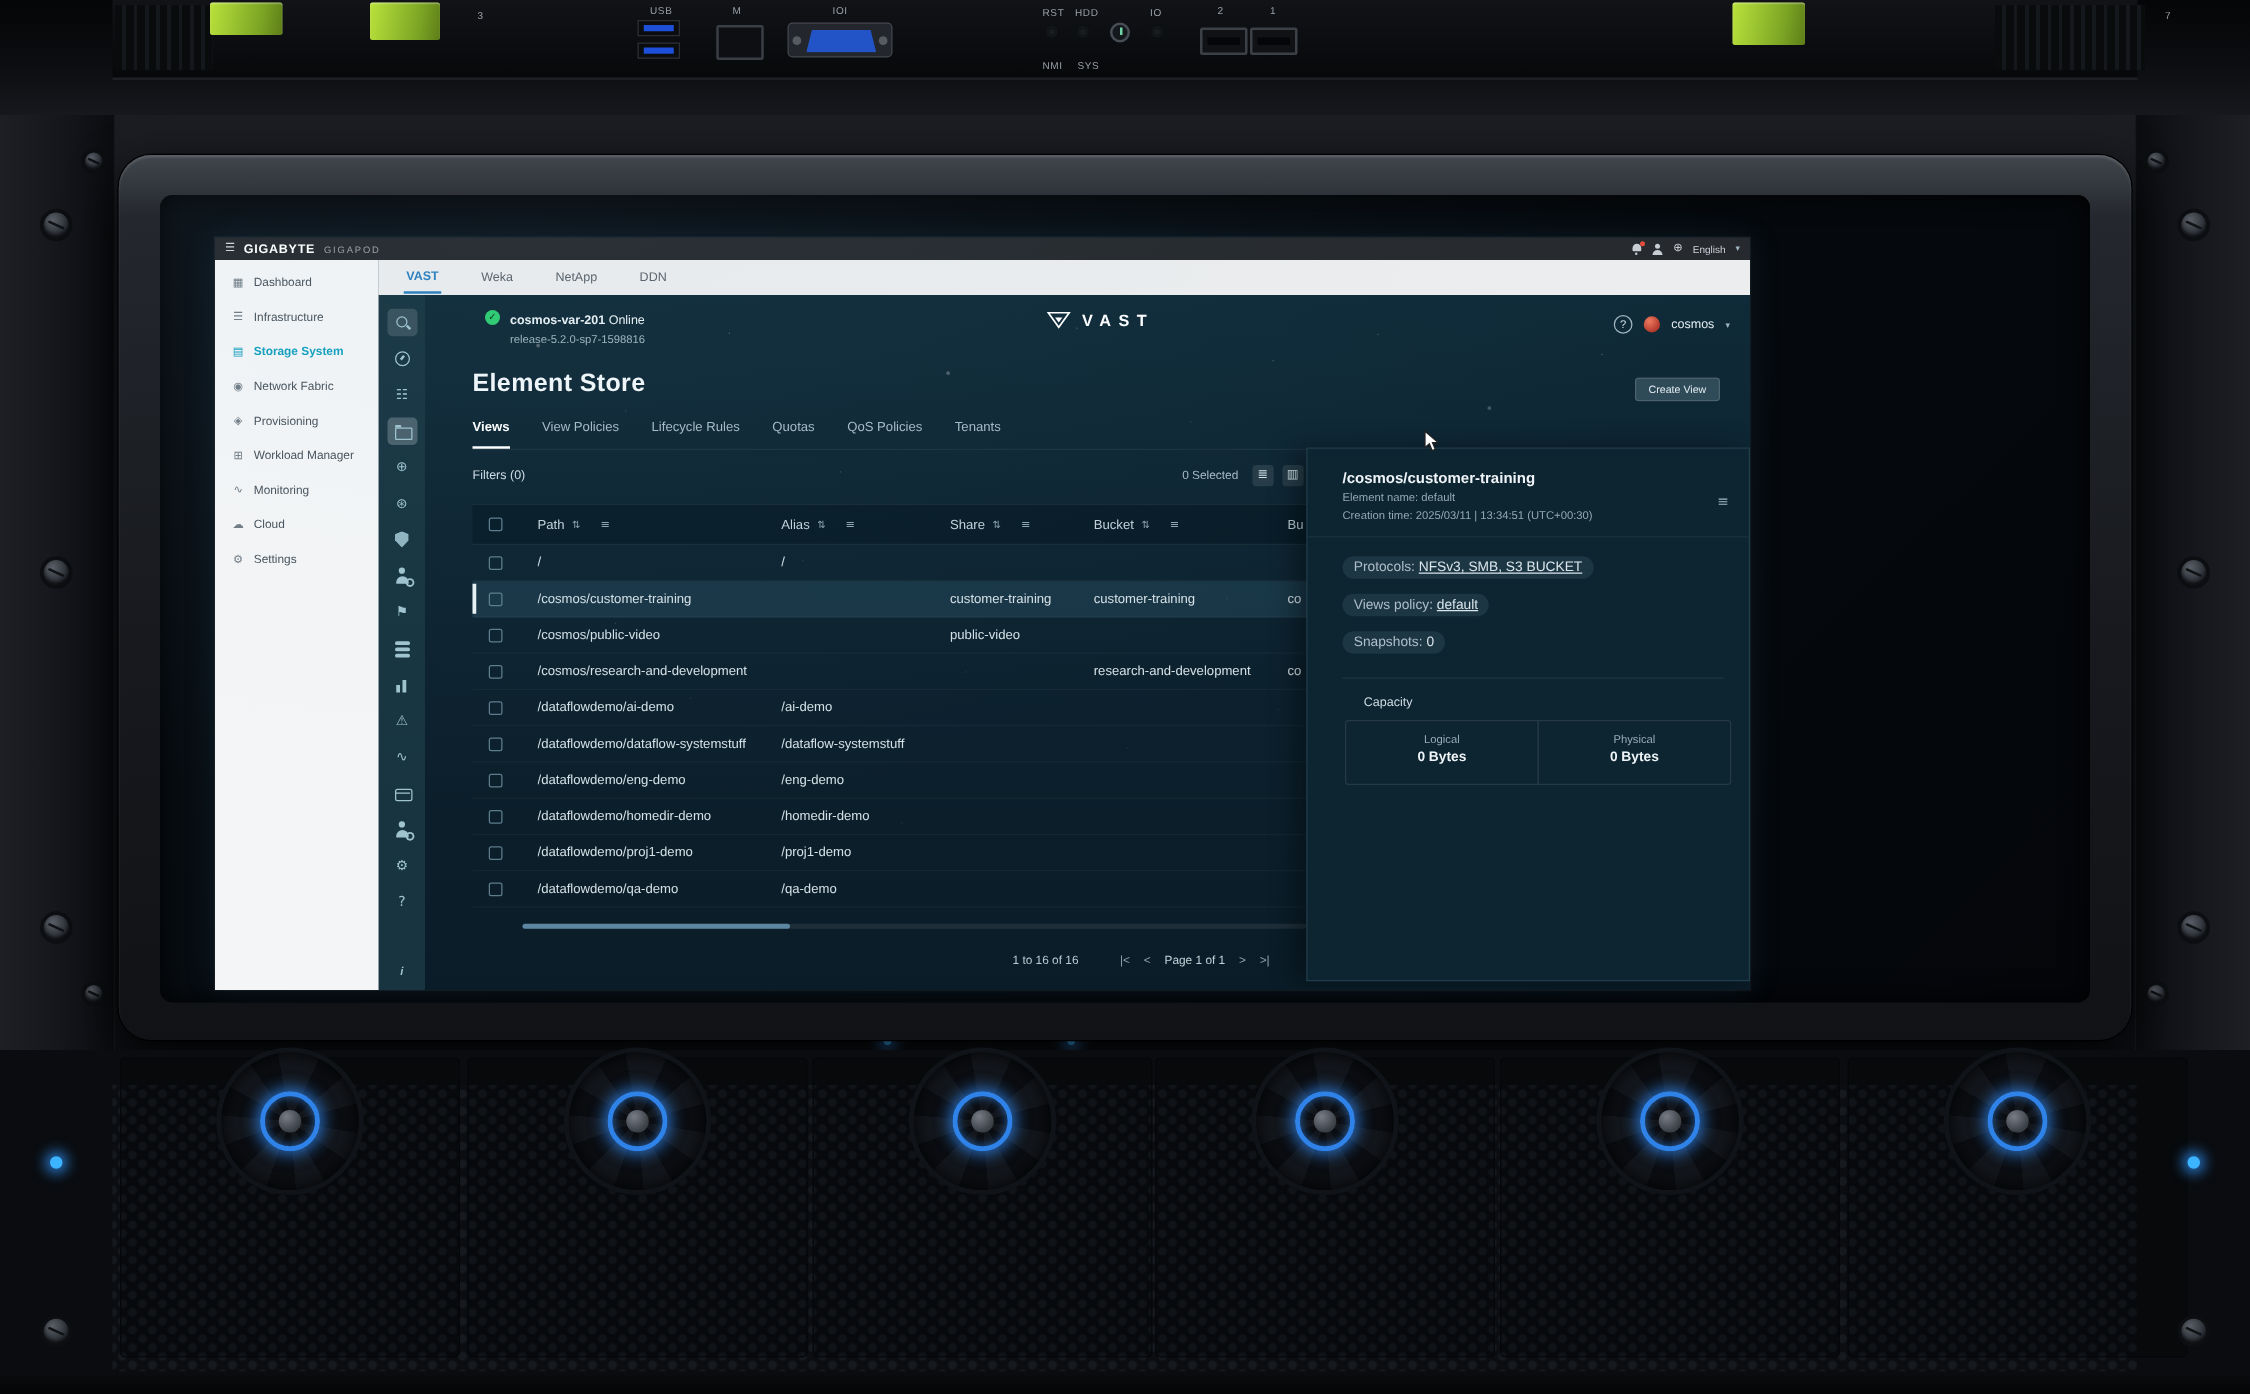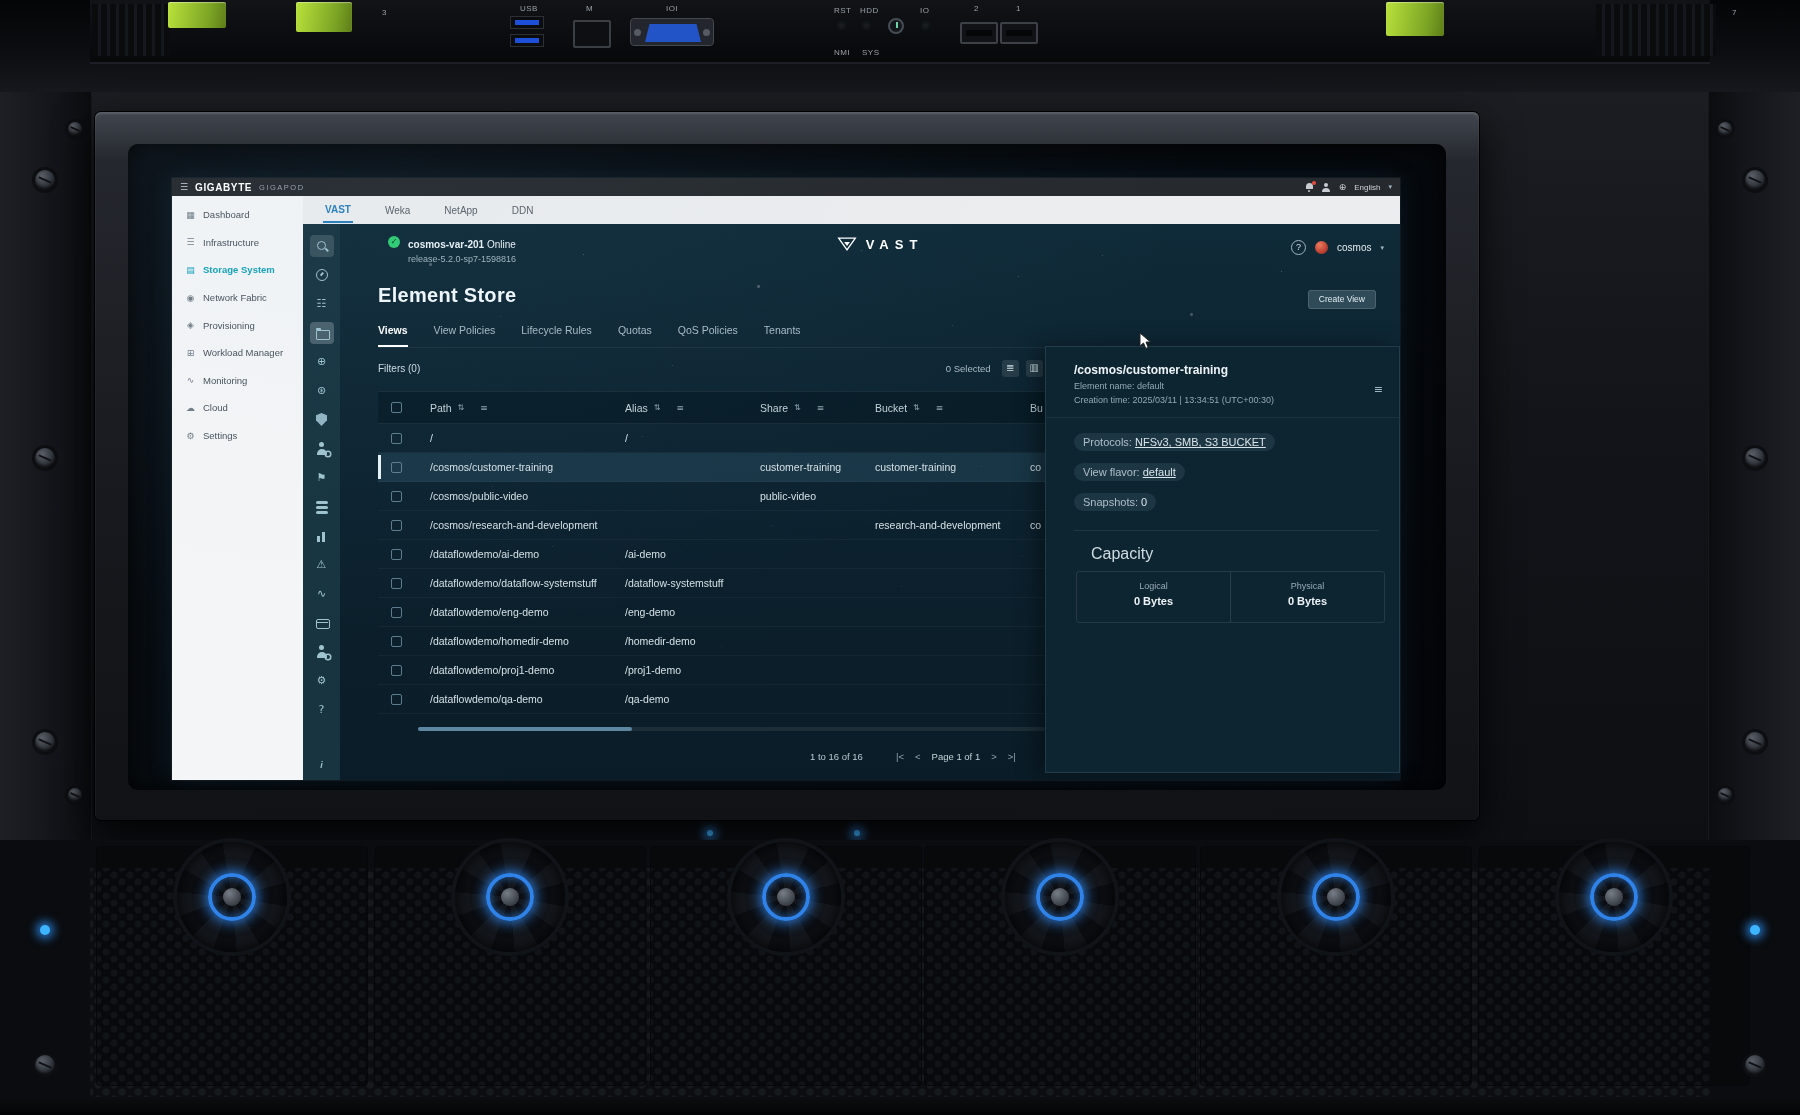--- a/index.html
+++ b/index.html
@@ -28,21 +28,21 @@
 .rack-mid{position:absolute;left:0;top:92px;width:1800px;height:748px;background:linear-gradient(#1b1d22,#121419 45%,#0d0f13)}
 .rail{position:absolute;top:0;height:100%;width:92px;background:linear-gradient(90deg,#1d1f24,#121419 65%,#0a0c0f);box-shadow:inset -1px 0 0 rgba(255,255,255,.05)}
 .rail.right{right:0;transform:scaleX(-1)}
 .screw{position:absolute;width:20px;height:20px;border-radius:50%;background:radial-gradient(circle at 35% 30%,#5a5f67,#2d3138 60%,#15171b);box-shadow:0 0 0 3px #0c0e11,inset 0 -2px 3px rgba(0,0,0,.7)}
 .screw::after{content:"";position:absolute;left:3px;top:9px;width:14px;height:2px;background:#101215;transform:rotate(24deg);border-radius:1px}
 .screw.sm{width:14px;height:14px}
 .screw.sm::after{left:2px;top:6px;width:10px}
 .led{position:absolute;border-radius:50%;background:#3db4ff;box-shadow:0 0 10px 4px rgba(50,150,255,.75)}
 
 
-.monitor{position:absolute;left:95px;top:20px;width:1384px;height:708px;border-radius:6px;background:linear-gradient(180deg,#41464e,#24272d 7%,#17191e 55%,#101215);box-shadow:0 0 0 1px #000,0 14px 40px rgba(0,0,0,.85),inset 0 2px 2px rgba(255,255,255,.14)}
+.monitor{position:absolute;left:95px;top:32px;width:1610px;height:708px;border-radius:26px;background:linear-gradient(180deg,#41464e,#24272d 7%,#17191e 55%,#101215);box-shadow:0 0 0 1px #000,0 14px 40px rgba(0,0,0,.85),inset 0 2px 2px rgba(255,255,255,.14)}
 .screen{position:absolute;left:33px;top:32px;right:33px;bottom:30px;border-radius:10px;background:linear-gradient(135deg,#0a1016 0%,#060a0e 45%,#04060a 100%);box-shadow:inset 0 0 22px rgba(0,0,0,.9);overflow:hidden}
 .screen::after{content:"";position:absolute;inset:0;background:radial-gradient(ellipse at 20% 0%,rgba(130,190,230,.05),transparent 55%)}
 
 
 .ui{position:absolute;left:44px;top:34px;width:1228px;height:602px;background:#0c2330;box-shadow:0 0 0 1px rgba(255,255,255,.05),0 0 26px rgba(50,130,180,.12);color:#dce6ea}
 .chrome{height:18px;background:#26292d;display:flex;align-items:center;padding:0 8px;gap:7px}
 .chrome .burger{font-size:9px;color:#cfd3d8;font-family:"DejaVu Sans",sans-serif}
 .brand{font-size:10px;font-weight:700;color:#fff;letter-spacing:.6px}
 .product{font-size:7.5px;color:#9aa0a8;letter-spacing:1.5px}
 .chrome-right{margin-left:auto;display:flex;align-items:center;gap:8px}
@@ -152,21 +152,21 @@
 .panel-head{padding:16px 20px 12px 28px;border-bottom:1px solid rgba(255,255,255,.06);position:relative}
 .panel-title{font-size:12px;font-weight:700;color:#eef4f7}
 .panel-sub{font-size:9px;color:#93a9b4;margin-top:4px}
 .panel-menu{position:absolute;right:16px;top:36px;font-size:11px;color:#9fb6c0;font-family:"DejaVu Sans",sans-serif;cursor:pointer}
 .pills{padding:14px 20px 0 28px}
 .pill{display:inline-block;background:rgba(140,180,200,.13);border-radius:9px;padding:3px 9px;font-size:11px;color:#aebfc9;margin-bottom:11px}
 .pill u{color:#d9e5ea;text-decoration:underline;cursor:pointer}
 .pill b{color:#d9e5ea;font-weight:400}
 .pill-row{display:block}
 .divider{margin:8px 20px 0 28px;border-top:1px solid rgba(255,255,255,.08)}
-.cap-title{margin:14px 12px 8px 45px;font-size:16px;color:#cfdde3}
+.cap-title{margin:14px 12px 8px 45px;font-size:10px;color:#cfdde3}
 .capbox{margin:0 14px 0 30px;border:1px solid rgba(255,255,255,.1);border-radius:3px;height:52px;display:flex}
 .capcol{flex:1;text-align:center;padding-top:9px}
 .capcol+.capcol{border-left:1px solid rgba(255,255,255,.12)}
 .caplabel{font-size:9px;color:#97acb6}
 .capval{font-size:11px;font-weight:700;color:#eef4f7;margin-top:4px}
 
 
 .cursor{position:absolute;left:799px;top:108px;z-index:9}
 
 
@@ -554,21 +554,21 @@
 
                   <div class="panel">
                     <div class="panel-head">
                       <div class="panel-title">/cosmos/customer-training</div>
                       <div class="panel-sub"><span>Element name:</span> <span>default</span></div>
                       <div class="panel-sub"><span>Creation time:</span> <span>2025/03/11 | 13:34:51 (UTC+00:30)</span></div>
                       <span class="panel-menu">≡</span>
                     </div>
                     <div class="pills">
                       <span class="pill-row"><span class="pill"><span>Protocols:</span> <u>NFSv3, SMB, S3 BUCKET</u></span></span>
-                      <span class="pill-row"><span class="pill"><span>View flavor:</span> <u>default</u></span></span>
+                      <span class="pill-row"><span class="pill"><span>Views policy:</span> <u>default</u></span></span>
                       <span class="pill-row"><span class="pill"><span>Snapshots:</span> <b>0</b></span></span>
                     </div>
                     <div class="divider"></div>
                     <div class="cap-title">Capacity</div>
                     <div class="capbox">
                       <div class="capcol">
                         <div class="caplabel">Logical</div>
                         <div class="capval">0 Bytes</div>
                       </div>
                       <div class="capcol">

